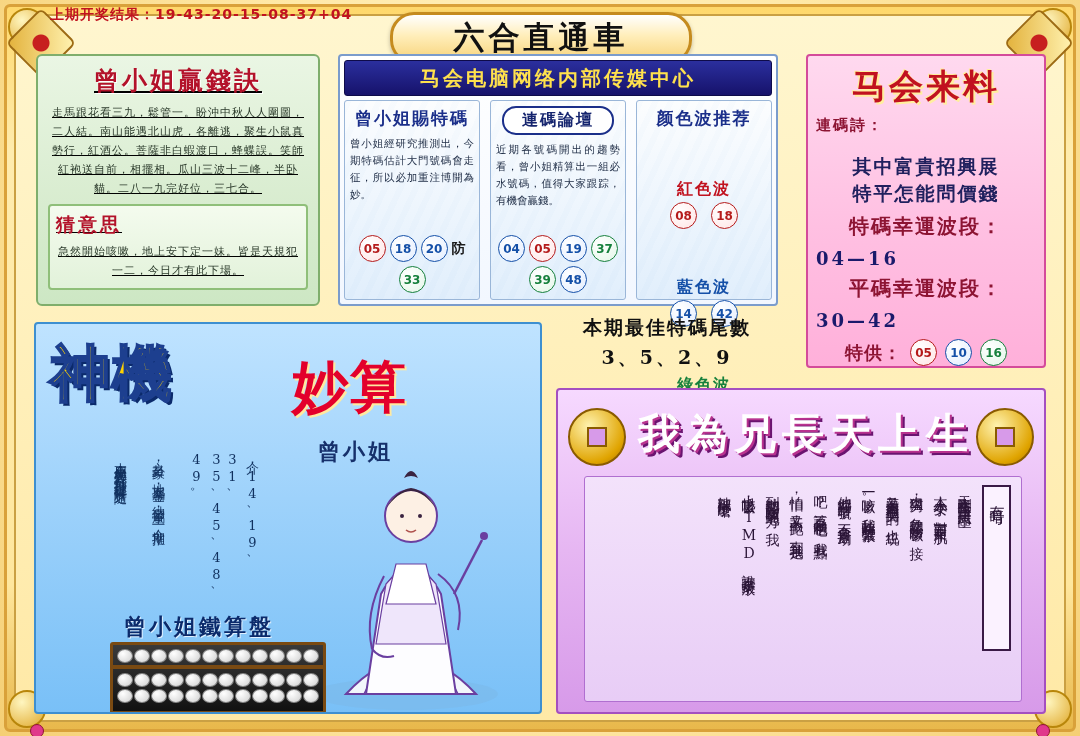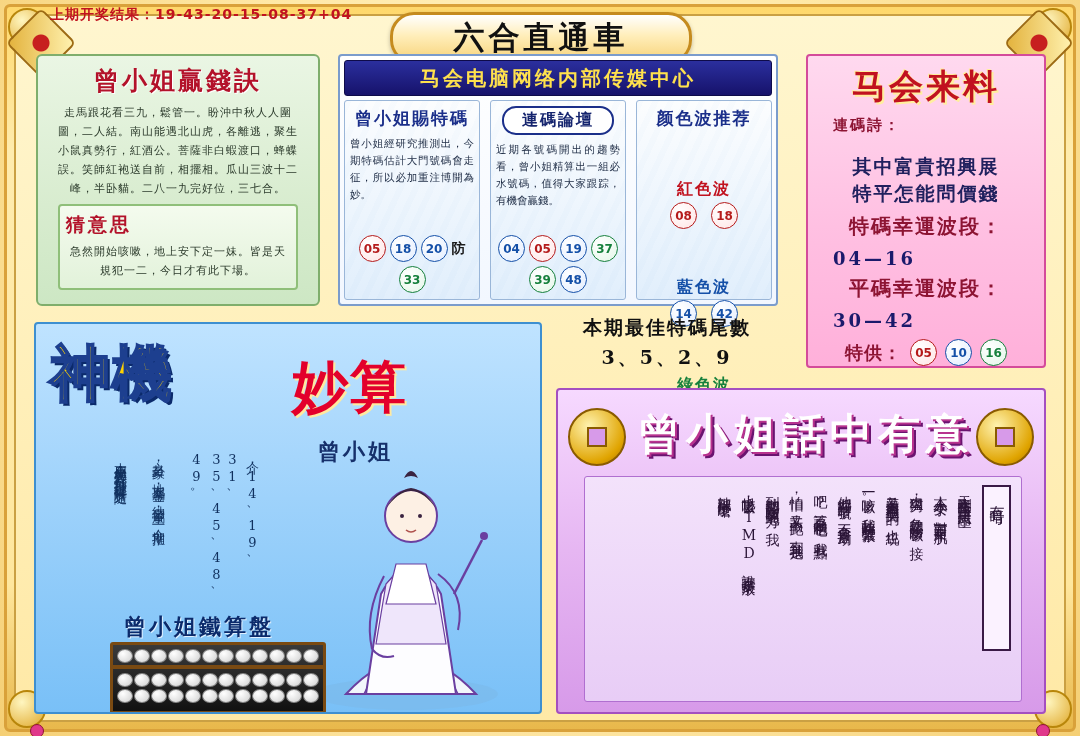--- a/index.html
+++ b/index.html
@@ -60,21 +60,21 @@
     font-size:31px;font-weight:bold;color:#111;letter-spacing:4px;
   }
 
   
   .panel{position:absolute;box-sizing:border-box;}
 
   
   #p-yingqian{
     left:36px;top:54px;width:284px;height:252px;
     background:linear-gradient(180deg,#eaf6e4,#d8eccf 60%,#cde7c4);
-    border:2px solid #7fae6c;border-radius:6px;padding:6px 20px;
+    border:2px solid #7fae6c;border-radius:6px;padding:6px 10px;text-decoration:underline;
   }
   #p-yingqian .hd{
     text-align:center;color:#b3122a;font-size:25px;font-weight:bold;
     font-family:"DejaVu Serif","Liberation Serif",serif;
     letter-spacing:3px;margin:2px 0 6px;
     text-shadow:1px 1px 0 #fff;
   }
   #p-yingqian .verse{
     font-size:11px;color:#2b3a2b;line-height:19px;text-align:center;
     font-family:"DejaVu Serif","Liberation Serif",serif;letter-spacing:1px;
@@ -138,21 +138,21 @@
   .cw-label{font-size:16px;font-weight:bold;font-family:"DejaVu Serif","Liberation Serif",serif;letter-spacing:2px;margin-top:44px;}
   .cw-label.red{color:#c1121f}
   .cw-label.blue{color:#1550a8}
   .cw-label.green{color:#16803c}
   .cw-row{display:flex;gap:14px;margin-bottom:2px;}
 
   
   #p-lailiao{
     left:806px;top:54px;width:240px;height:314px;
     background:linear-gradient(180deg,#ffd9ef,#ffc0e2 55%,#ffb0da);
-    border:2px solid #d44b9a;border-radius:4px;padding:6px 25px;box-sizing:border-box;
+    border:2px solid #d44b9a;border-radius:4px;padding:6px 8px;box-sizing:border-box;
   }
   #p-lailiao .hd{
     text-align:center;font-size:34px;font-weight:bold;letter-spacing:3px;
     font-family:"DejaVu Serif","Liberation Serif",serif;
     color:#c1121f;text-shadow:2px 2px 0 #ffef9e,-1px -1px 0 #ffef9e;
     margin:2px 0 6px;
   }
   #p-lailiao .lbl{
     color:#8d1433;font-size:15px;font-weight:bold;letter-spacing:2px;
     font-family:"DejaVu Serif","Liberation Serif",serif;margin:2px 0 18px;
@@ -464,21 +464,21 @@
         <div class="bead"></div>
           <div class="bead"></div>
       </div>
     </div>
   </div>
 
   <div class="panel" id="p-huazhong">
     <div class="coin l"></div>
     <div class="coin r"></div>
     <div class="hz-title">
-      <span>曾小姐話中有意</span>
+      <span>我為兄長天上生</span>
     </div>
     <div class="hz-body">
       <div class="hz-box">有暗号</div>
       <div class="hz-col">天剛黑時路過一居民小區，</div>
       <div class="hz-col">本人小女子，對面走來一肌</div>
       <div class="hz-col">肉猛男，急然開始咳嗽，接</div>
       <div class="hz-col">着又過來四五個男的，也統</div>
       <div class="hz-col">一咳嗽。我頓時有些緊張，</div>
       <div class="hz-col">他們在對暗號？不會要搶劫</div>
       <div class="hz-col">吧？該不是劫色吧？我有點</div>

